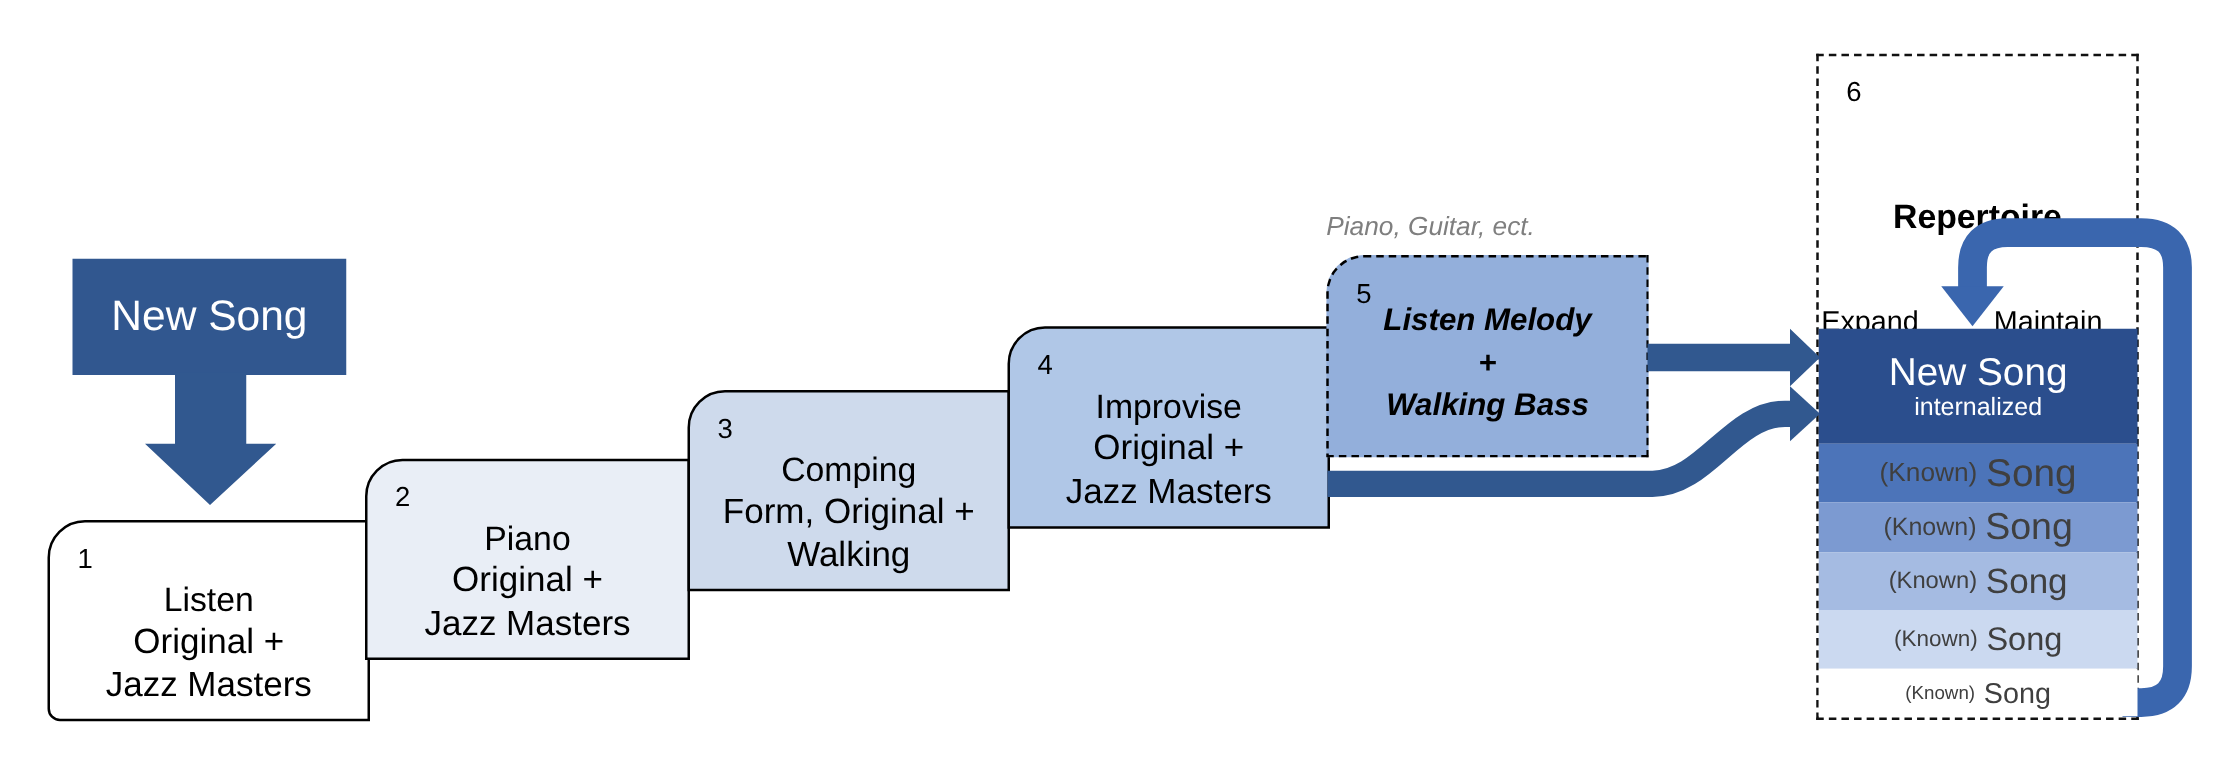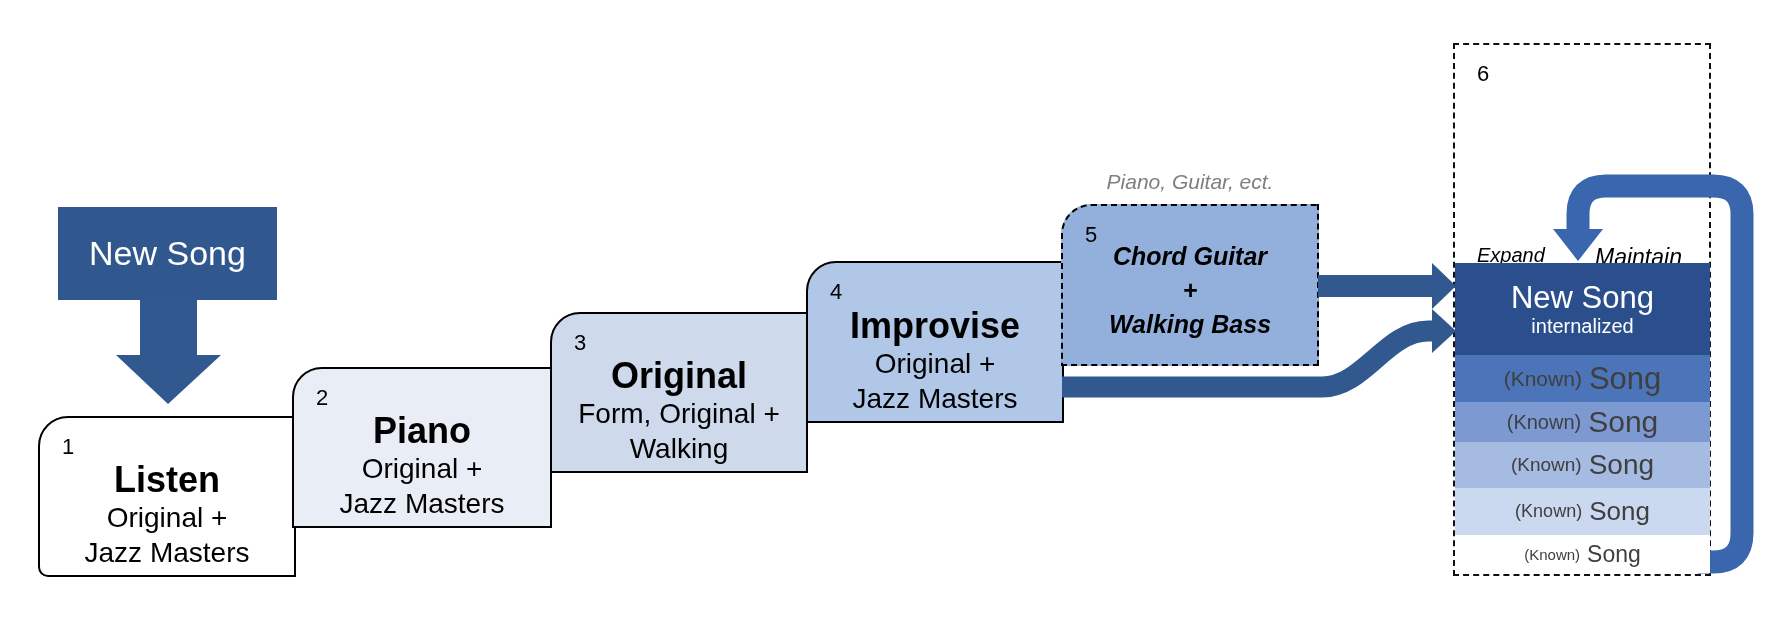--- a/index.html
+++ b/index.html
@@ -8,47 +8,47 @@
     font-family:"Liberation Sans",sans-serif;overflow:hidden;color:#000;
   }
   
   .step{
     position:absolute;box-sizing:border-box;border:2.5px solid #000;
     border-radius:30px 0 0 0;display:flex;flex-direction:column;
     align-items:center;justify-content:center;text-align:center;z-index:2;
     padding-top:12px;
   }
   .step .num{position:absolute;top:18px;left:22px;font-size:22px;line-height:1;}
-  .step .title{font-weight:bold;font-size:36px;line-height:1.2;margin-top:24px;}
+  .step .title{font-weight:normal;font-size:27px;line-height:1.2;margin-top:24px;}
   .step .sub{font-size:28px;line-height:1.24;}
   .s1{left:38px;top:416px;width:258px;height:161px;background:#ffffff;border-radius:30px 0 0 10px;}
   .s2{left:292px;top:367px;width:260px;height:161px;background:#E9EEF6;}
   .s3{left:550px;top:312px;width:258px;height:161px;background:#CEDAEC;}
   .s4{left:806px;top:261px;width:258px;height:162px;background:#B0C7E7;}
   .s5{left:1061px;top:204px;width:258px;height:162px;background:#93AFDB;border:2.5px dashed #000;}
   .s5 .bi{font-weight:bold;font-style:italic;font-size:25px;line-height:1.35;}
   
   .note{
-    position:absolute;left:1061px;top:170px;width:258px;text-align:center;
+    position:absolute;left:1061px;top:170px;width:258px;text-align:left;
     font-style:italic;font-size:21px;color:#7f7f7f;z-index:2;
   }
   
   .newsong-src{
     position:absolute;left:58px;top:207px;width:219px;height:93px;background:#31578F;
     color:#fff;font-size:34px;display:flex;align-items:center;justify-content:center;z-index:2;
   }
   
   .repertoire{
     position:absolute;box-sizing:border-box;left:1453px;top:43px;width:258px;height:533px;
     border:2px dashed #111;background:#fff;z-index:1;
   }
   .repertoire .num{position:absolute;top:16px;left:22px;font-size:22px;}
   .repertoire .rep-title{position:absolute;top:113px;left:0;width:100%;text-align:center;font-weight:bold;font-size:27px;}
-  .repertoire .expand{position:absolute;top:199px;left:22px;font-size:20px;font-style:italic;}
-  .repertoire .maintain{position:absolute;top:199px;left:140px;font-size:23px;font-style:italic;}
+  .repertoire .expand{position:absolute;top:199px;left:2px;font-size:23px;}
+  .repertoire .maintain{position:absolute;top:199px;left:140px;font-size:23px;}
   
   .stack{position:absolute;left:1455px;top:263px;width:255px;z-index:4;}
   .bar-internalized{
     height:92px;background:#2B4E8D;color:#fff;display:flex;flex-direction:column;
     align-items:center;justify-content:center;line-height:1.15;
   }
   .bar-internalized .l1{font-size:31px;}
   .bar-internalized .l2{font-size:20px;}
   .krow{display:flex;align-items:center;justify-content:center;color:#3F3F3F;text-align:right;}
   .krow .pref{margin-right:7px;}
@@ -83,42 +83,43 @@
 
   <div class="step s2">
     <span class="num">2</span>
     <div class="title">Piano</div>
     <div class="sub">Original +</div>
     <div class="sub">Jazz Masters</div>
   </div>
 
   <div class="step s3">
     <span class="num">3</span>
-    <div class="title">Original</div>
+    <div class="title">Comping</div>
     <div class="sub">Form, Original +</div>
     <div class="sub">Walking</div>
   </div>
 
   <div class="step s4">
     <span class="num">4</span>
     <div class="title">Improvise</div>
     <div class="sub">Original +</div>
     <div class="sub">Jazz Masters</div>
   </div>
 
   <div class="note">Piano, Guitar, ect.</div>
   <div class="step s5">
     <span class="num">5</span>
-    <div class="bi">Chord Guitar</div>
+    <div class="bi">Listen Melody</div>
     <div class="bi">+</div>
     <div class="bi">Walking Bass</div>
   </div>
 
   <div class="repertoire">
     <span class="num">6</span>
+    <div class="rep-title">Repertoire</div>
     <span class="expand">Expand</span>
     <span class="maintain">Maintain</span>
   </div>
 
   <div class="stack">
     <div class="bar-internalized">
       <div class="l1">New Song</div>
       <div class="l2">internalized</div>
     </div>
     <div class="krow k0">

